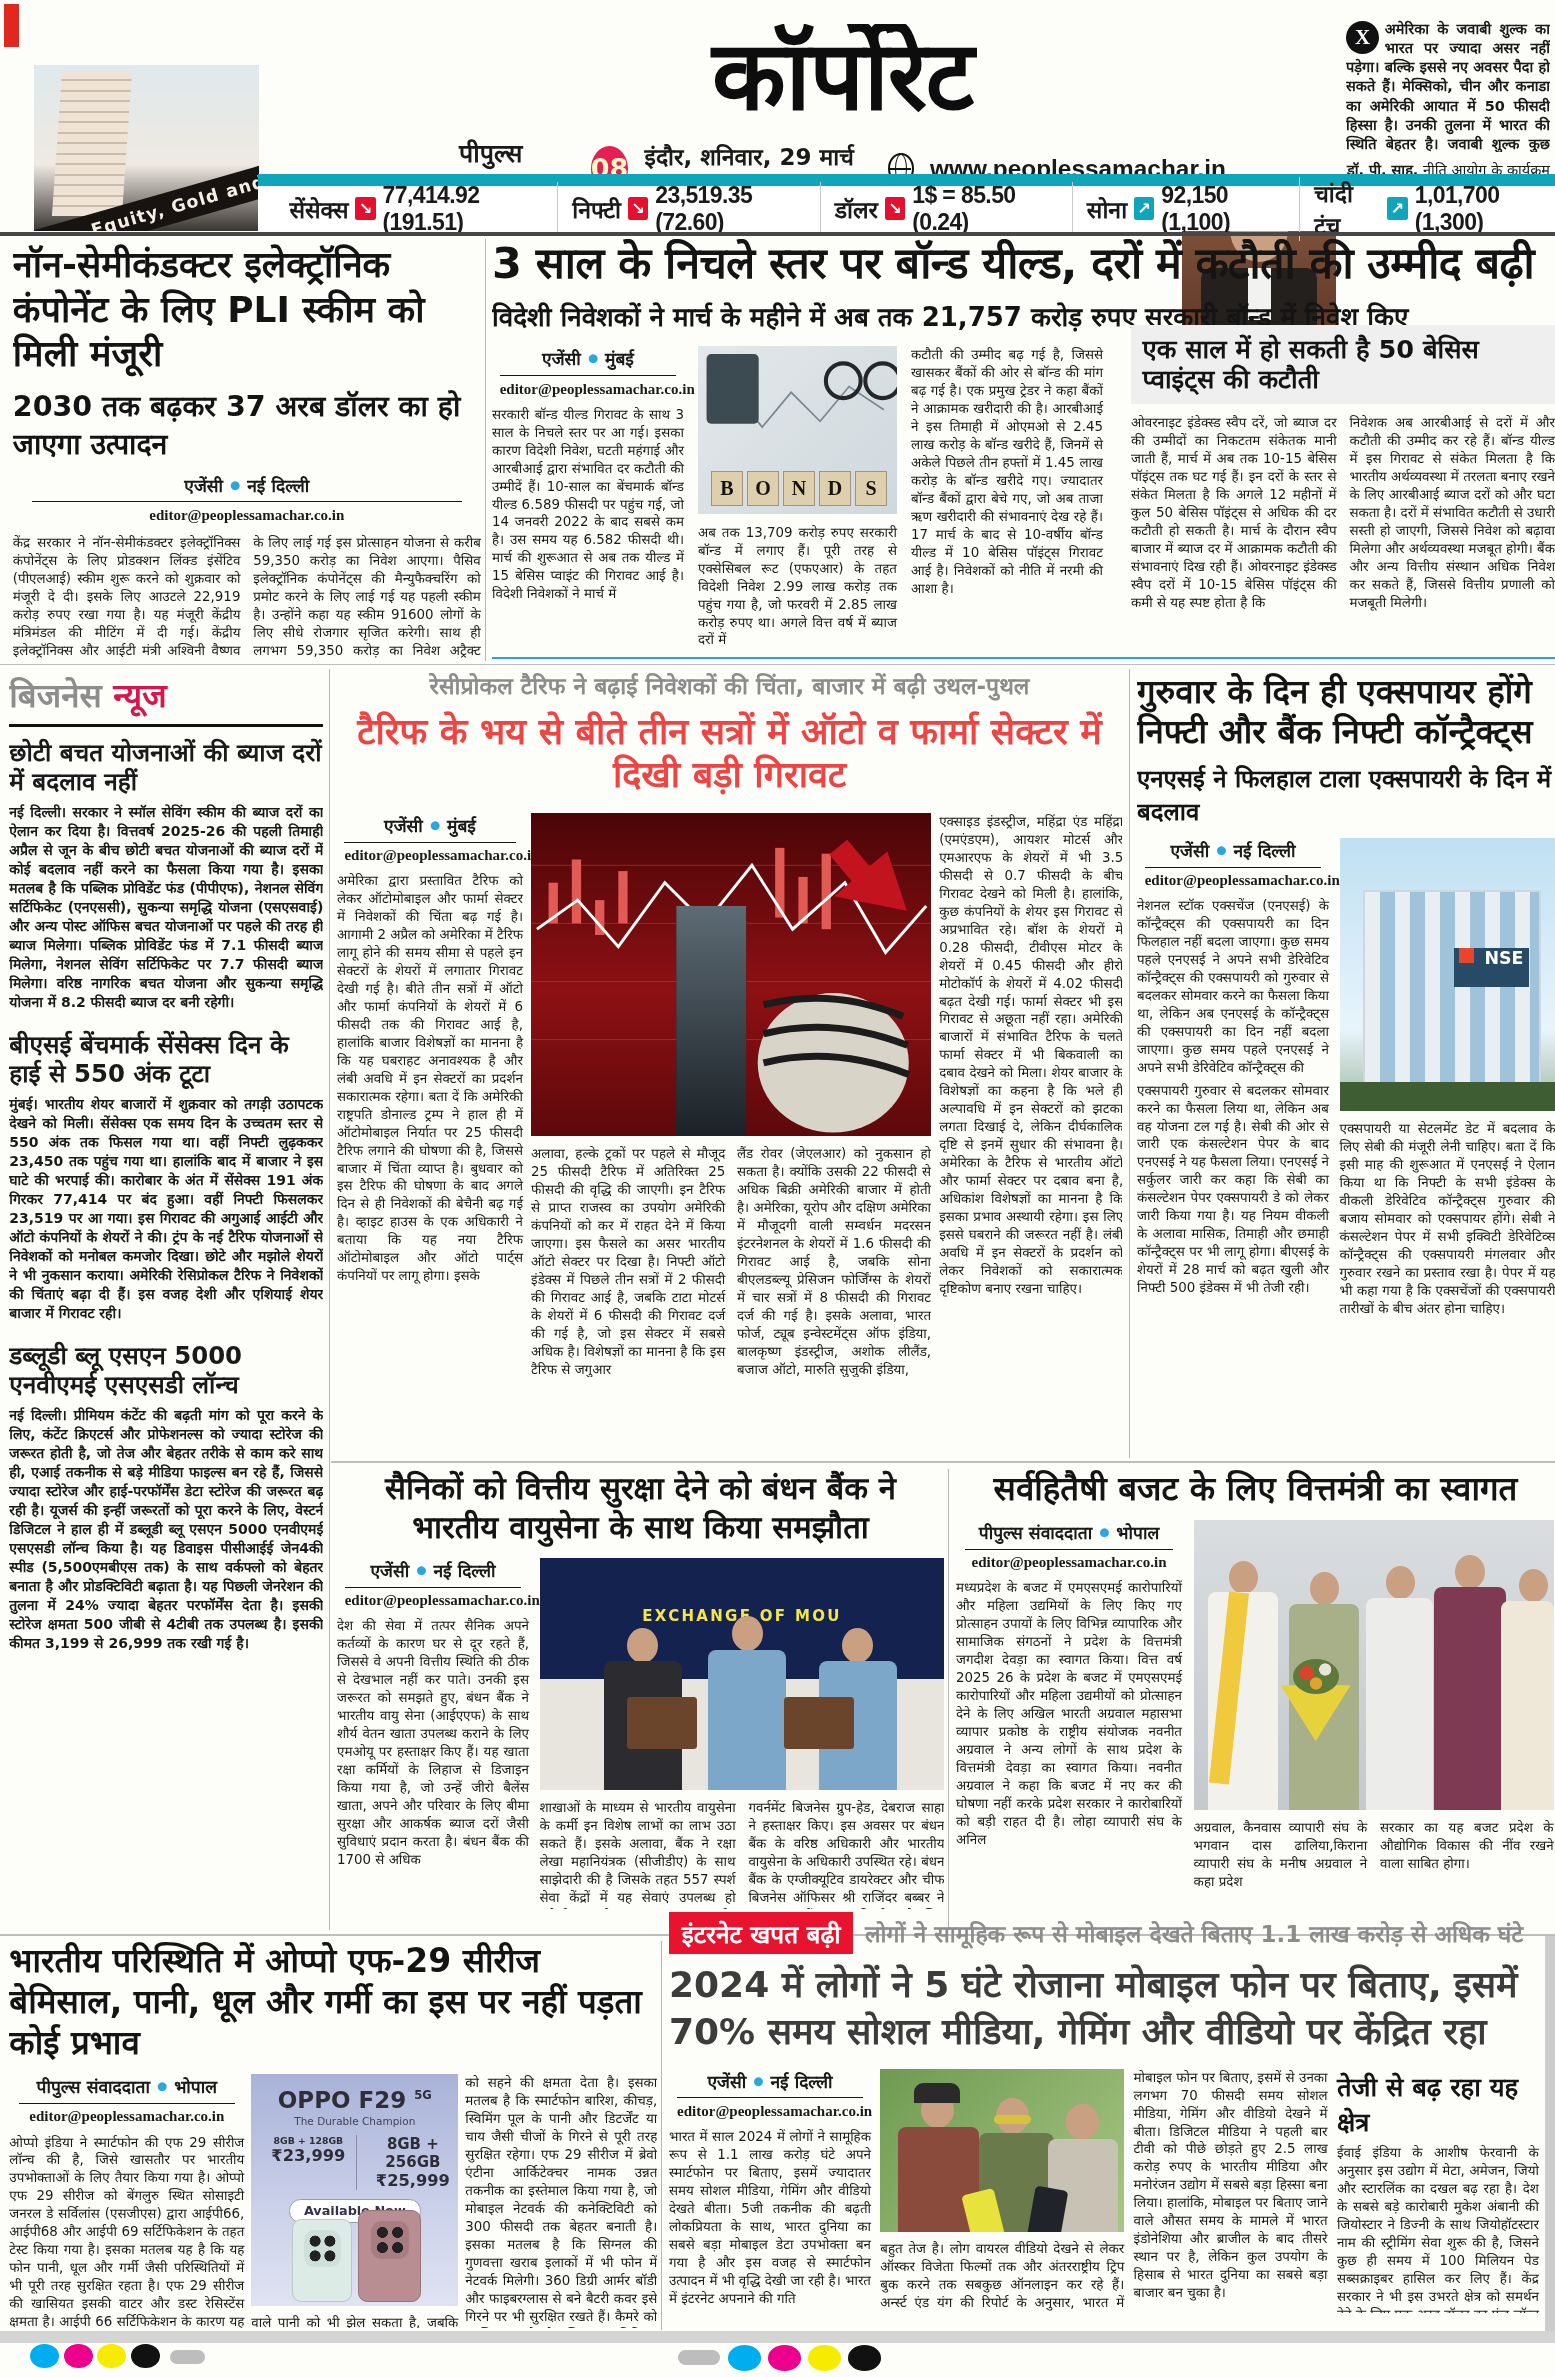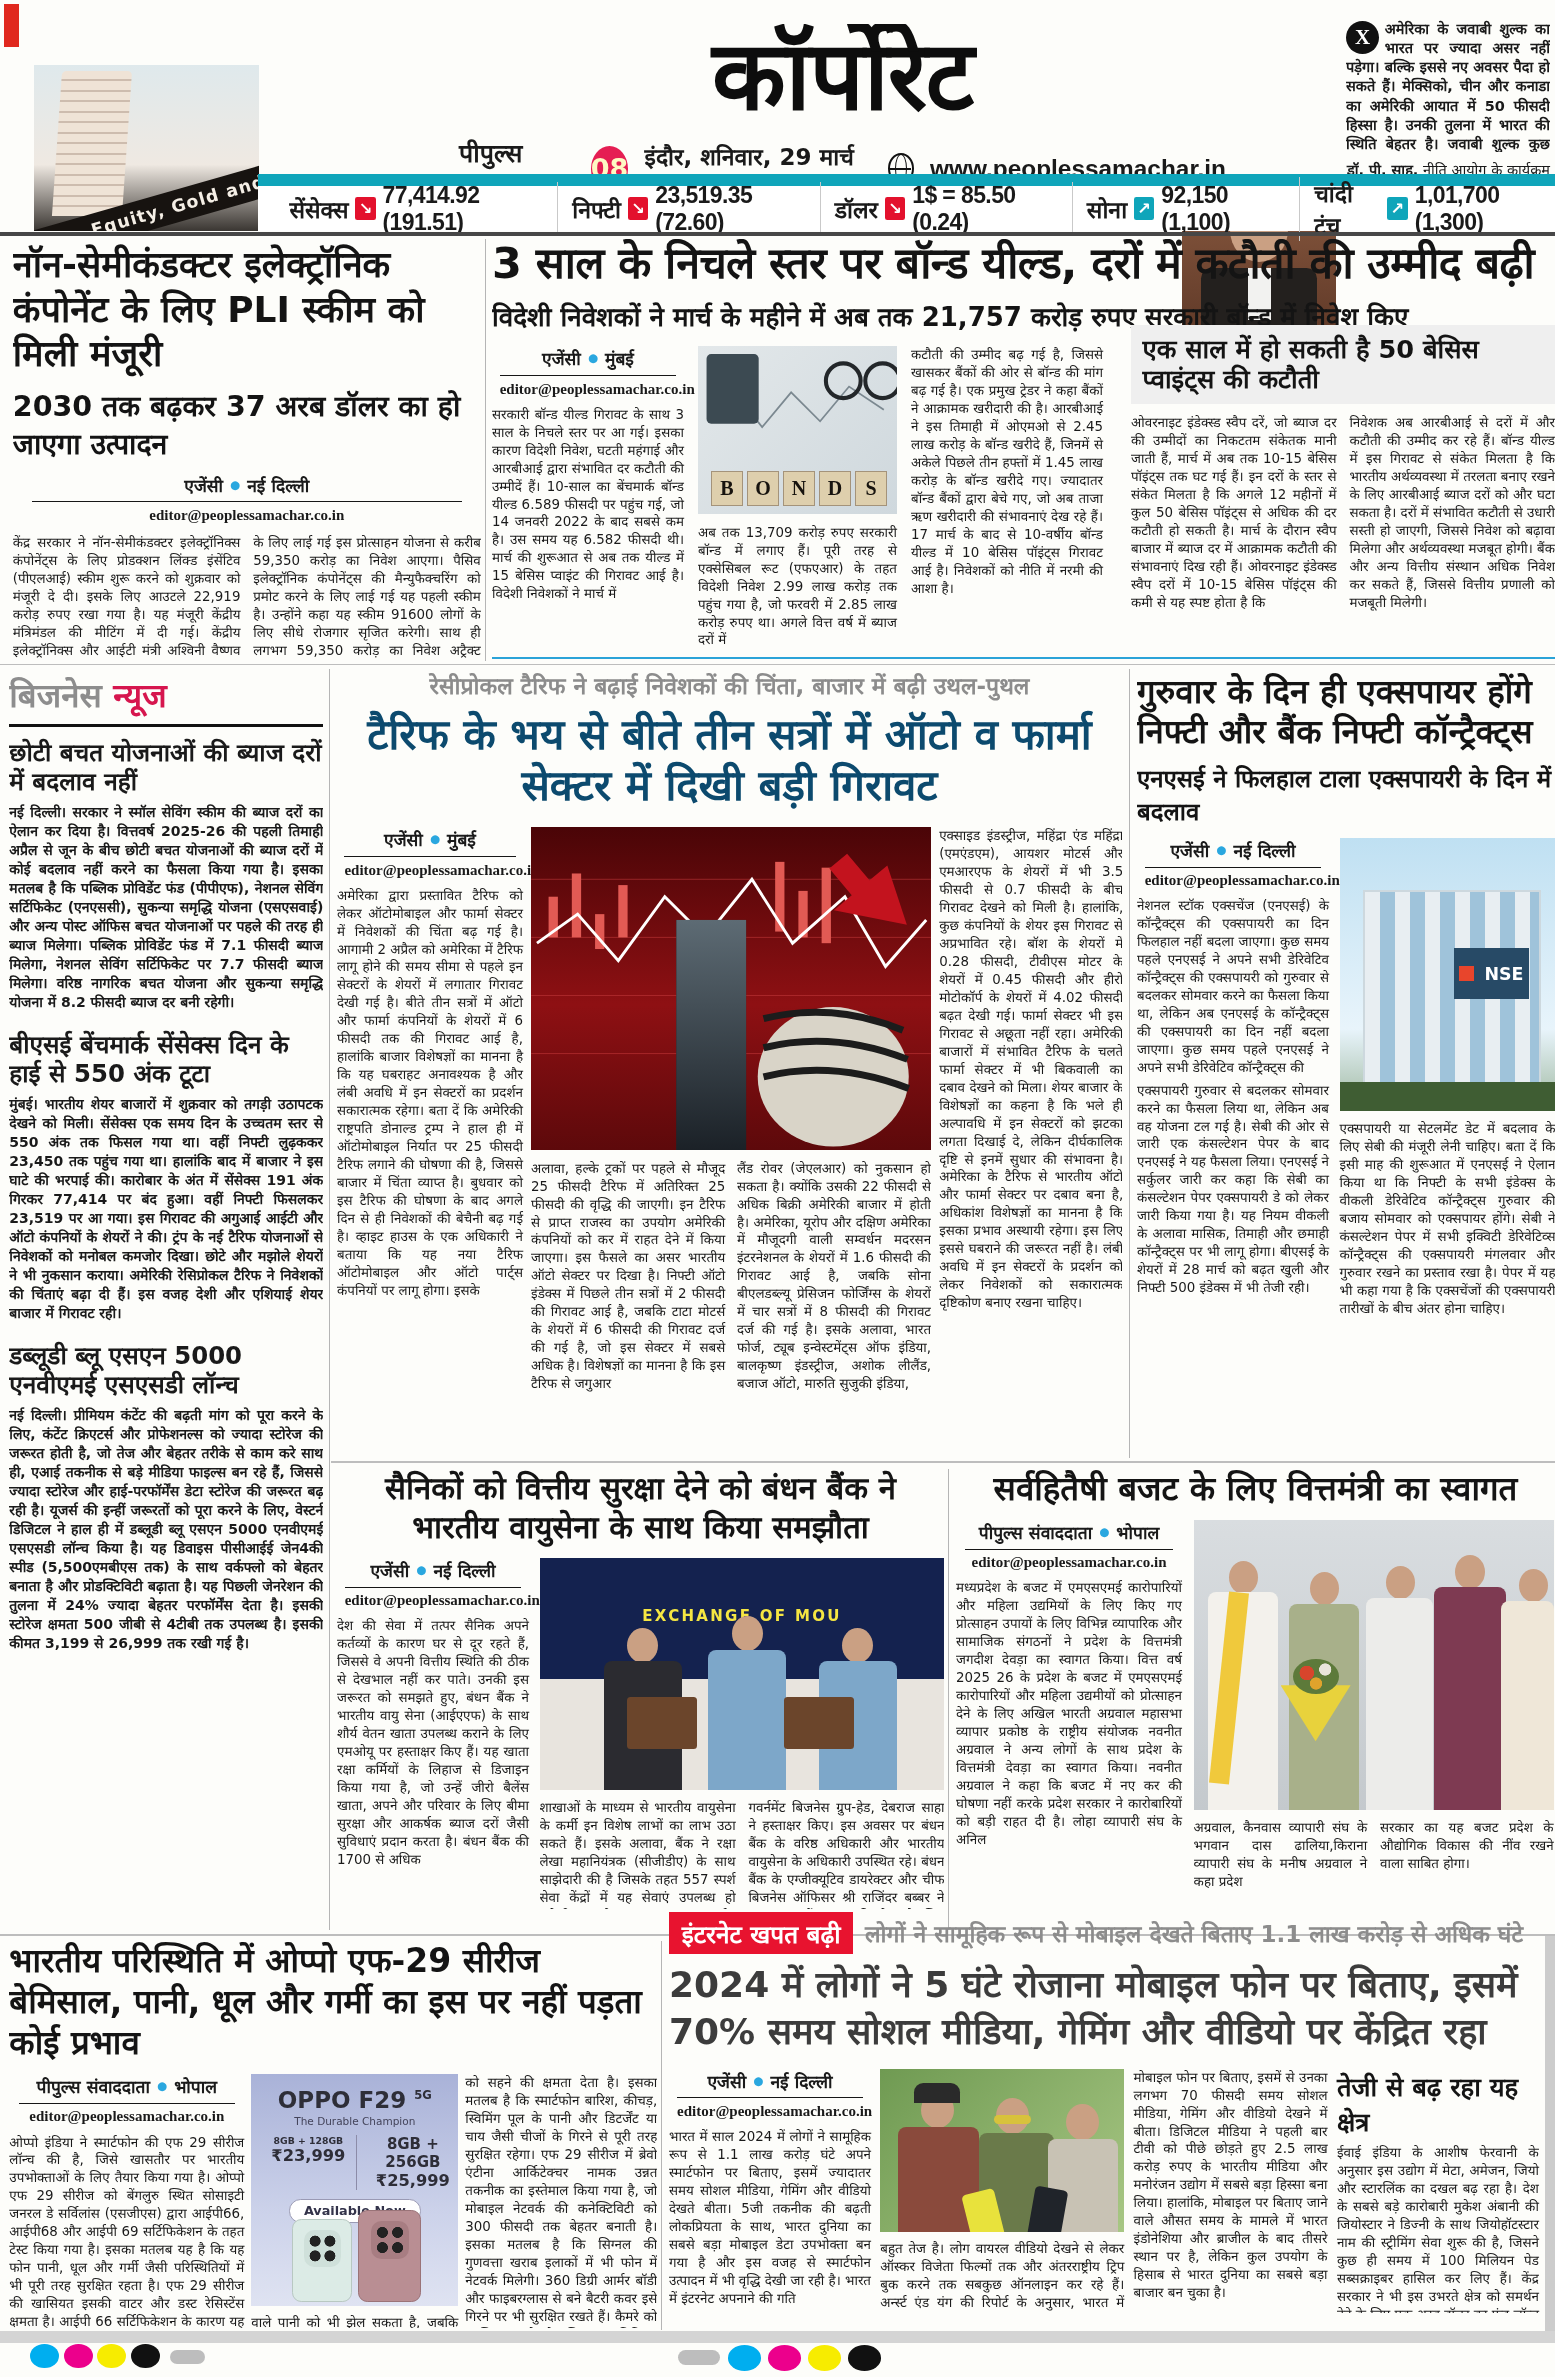--- a/index.html
+++ b/index.html
@@ -237,21 +237,21 @@
     </div>
     <div style="margin-top:17.4px;">
       <div class="ih">डब्लूडी ब्लू एसएन 5000 एनवीएमई एसएसडी लॉन्च</div>
       <div class="ib">नई दिल्ली। प्रीमियम कंटेंट की बढ़ती मांग को पूरा करने के लिए, कंटेंट क्रिएटर्स और प्रोफेशनल्स को ज्यादा स्टोरेज की जरूरत होती है, जो तेज और बेहतर तरीके से काम करे साथ ही, एआई तकनीक से बड़े मीडिया फाइल्स बन रहे हैं, जिससे ज्यादा स्टोरेज और हाई-परफॉर्मेंस डेटा स्टोरेज की जरूरत बढ़ रही है। यूजर्स की इन्हीं जरूरतों को पूरा करने के लिए, वेस्टर्न डिजिटल ने हाल ही में डब्लूडी ब्लू एसएन 5000 एनवीएमई एसएसडी लॉन्च किया है। यह डिवाइस पीसीआईई जेन4की स्पीड (5,500एमबीएस तक) के साथ वर्कफ्लो को बेहतर बनाता है और प्रोडक्टिविटी बढ़ाता है। यह पिछली जेनरेशन की तुलना में 24% ज्यादा बेहतर परफॉर्मेंस देता है। इसकी स्टोरेज क्षमता 500 जीबी से 4टीबी तक उपलब्ध है। इसकी कीमत 3,199 से 26,999 तक रखी गई है।</div>
     </div>
   </div>
   <div class="abs vrule" style="left:329px;top:669px;width:1.2px;height:1261px;"></div>
 
   <div class="abs hid" style="left:337px;top:669px;width:785px;height:787px;">
     <div class="kick" style="font-size:23px;text-align:center;">रेसीप्रोकल टैरिफ ने बढ़ाई निवेशकों की चिंता, बाजार में बढ़ी उथल-पुथल</div>
-    <div class="h1" style="font-size:42px;line-height:1.2;text-align:center;margin-top:9.3px;color:#0c4a6e;">टैरिफ के भय से बीते तीन सत्रों में ऑटो व फार्मा सेक्टर में दिखी बड़ी गिरावट</div>
+    <div class="h1" style="font-size:36px;line-height:1.2;text-align:center;margin-top:9.3px;color:#ef4444;">टैरिफ के भय से बीते तीन सत्रों में ऑटो व फार्मा सेक्टर में दिखी बड़ी गिरावट</div>
     <div class="grid" style="grid-template-columns:186px 400px 184px;gap:8.1px;margin-top:16.3px;height:575px;overflow:hidden;">
       <div>
         <div class="byline">
           <span>एजेंसी</span>
           <span class="dot">●</span>
           <span>मुंबई</span>
         </div>
         <span class="email">editor@peoplessamachar.co.in</span>
         <div class="body" style="margin-top:8.1px;">अमेरिका द्वारा प्रस्तावित टैरिफ को लेकर ऑटोमोबाइल और फार्मा सेक्टर में निवेशकों की चिंता बढ़ गई है। आगामी 2 अप्रैल को अमेरिका में टैरिफ लागू होने की समय सीमा से पहले इन सेक्टरों के शेयरों में लगातार गिरावट देखी गई है। बीते तीन सत्रों में ऑटो और फार्मा कंपनियों के शेयरों में 6 फीसदी तक की गिरावट आई है, हालांकि बाजार विशेषज्ञों का मानना है कि यह घबराहट अनावश्यक है और लंबी अवधि में इन सेक्टरों का प्रदर्शन सकारात्मक रहेगा। बता दें कि अमेरिकी राष्ट्रपति डोनाल्ड ट्रम्प ने हाल ही में ऑटोमोबाइल निर्यात पर 25 फीसदी टैरिफ लगाने की घोषणा की है, जिससे बाजार में चिंता व्याप्त है। बुधवार को इस टैरिफ की घोषणा के बाद अगले दिन से ही निवेशकों की बेचैनी बढ़ गई है। व्हाइट हाउस के एक अधिकारी ने बताया कि यह नया टैरिफ ऑटोमोबाइल और ऑटो पार्ट्स कंपनियों पर लागू होगा। इसके</div>
       </div>
@@ -313,21 +313,21 @@
           <span class="dot">●</span>
           <span>नई दिल्ली</span>
         </div>
         <span class="email">editor@peoplessamachar.co.in</span>
         <div class="body" style="margin-top:8.1px;">नेशनल स्टॉक एक्सचेंज (एनएसई) के कॉन्ट्रैक्ट्स की एक्सपायरी का दिन फिलहाल नहीं बदला जाएगा। कुछ समय पहले एनएसई ने अपने सभी डेरिवेटिव कॉन्ट्रैक्ट्स की एक्सपायरी को गुरुवार से बदलकर सोमवार करने का फैसला किया था, लेकिन अब एनएसई के कॉन्ट्रैक्ट्स की एक्सपायरी का दिन नहीं बदला जाएगा। कुछ समय पहले एनएसई ने अपने सभी डेरिवेटिव कॉन्ट्रैक्ट्स की</div>
         <div class="body" style="margin-top:4.6px;">एक्सपायरी गुरुवार से बदलकर सोमवार करने का फैसला लिया था, लेकिन अब वह योजना टल गई है। सेबी की ओर से जारी एक कंसल्टेशन पेपर के बाद एनएसई ने यह फैसला लिया। एनएसई ने सर्कुलर जारी कर कहा कि सेबी का कंसल्टेशन पेपर एक्सपायरी डे को लेकर जारी किया गया है। यह नियम वीकली के अलावा मासिक, तिमाही और छमाही कॉन्ट्रैक्ट्स पर भी लागू होगा। बीएसई के शेयरों में 28 मार्च को बढ़त खुली और निफ्टी 500 इंडेक्स में भी तेजी रही।</div>
       </div>
       <div>
         <div class="ph nseimg" style="width:216px;height:273px;">
           <div class="abs" style="left:23px;top:52px;width:174px;height:192px;background:repeating-linear-gradient(90deg,#e8eef2 0 15px,#9fc3da 15px 30px);border:2.3px solid #cdd8de;"></div>
-          <div class="abs" style="left:114px;top:110px;width:75px;height:51px;background:#274a66;display:flex;align-items:center;justify-content:center;gap:11px;">
+          <div class="abs" style="left:114px;top:110px;width:75px;height:39px;background:#274a66;display:flex;align-items:flex-start;justify-content:center;gap:11px;">
             <span style="width:15px;height:15px;background:#e8452c;display:inline-block;"></span>
             <span style="color:#fff;font-size:17.4px;font-weight:800;">NSE</span>
           </div>
           <div class="abs" style="left:0;top:244px;width:216px;height:29px;background:#3f5d33;"></div>
         </div>
         <div class="body" style="margin-top:9.3px;">एक्सपायरी या सेटलमेंट डेट में बदलाव के लिए सेबी की मंजूरी लेनी चाहिए। बता दें कि इसी माह की शुरूआत में एनएसई ने ऐलान किया था कि निफ्टी के सभी इंडेक्स के वीकली डेरिवेटिव कॉन्ट्रैक्ट्स गुरुवार की बजाय सोमवार को एक्सपायर होंगे। सेबी ने कंसल्टेशन पेपर में सभी इक्विटी डेरिवेटिव्स कॉन्ट्रैक्ट्स की एक्सपायरी मंगलवार और गुरुवार रखने का प्रस्ताव रखा है। पेपर में यह भी कहा गया है कि एक्सचेंजों की एक्सपायरी तारीखों के बीच अंतर होना चाहिए।</div>
       </div>
     </div>
   </div>
   <div class="abs grayrule" style="left:331px;top:1461px;width:1224px;height:1.7px;"></div>

